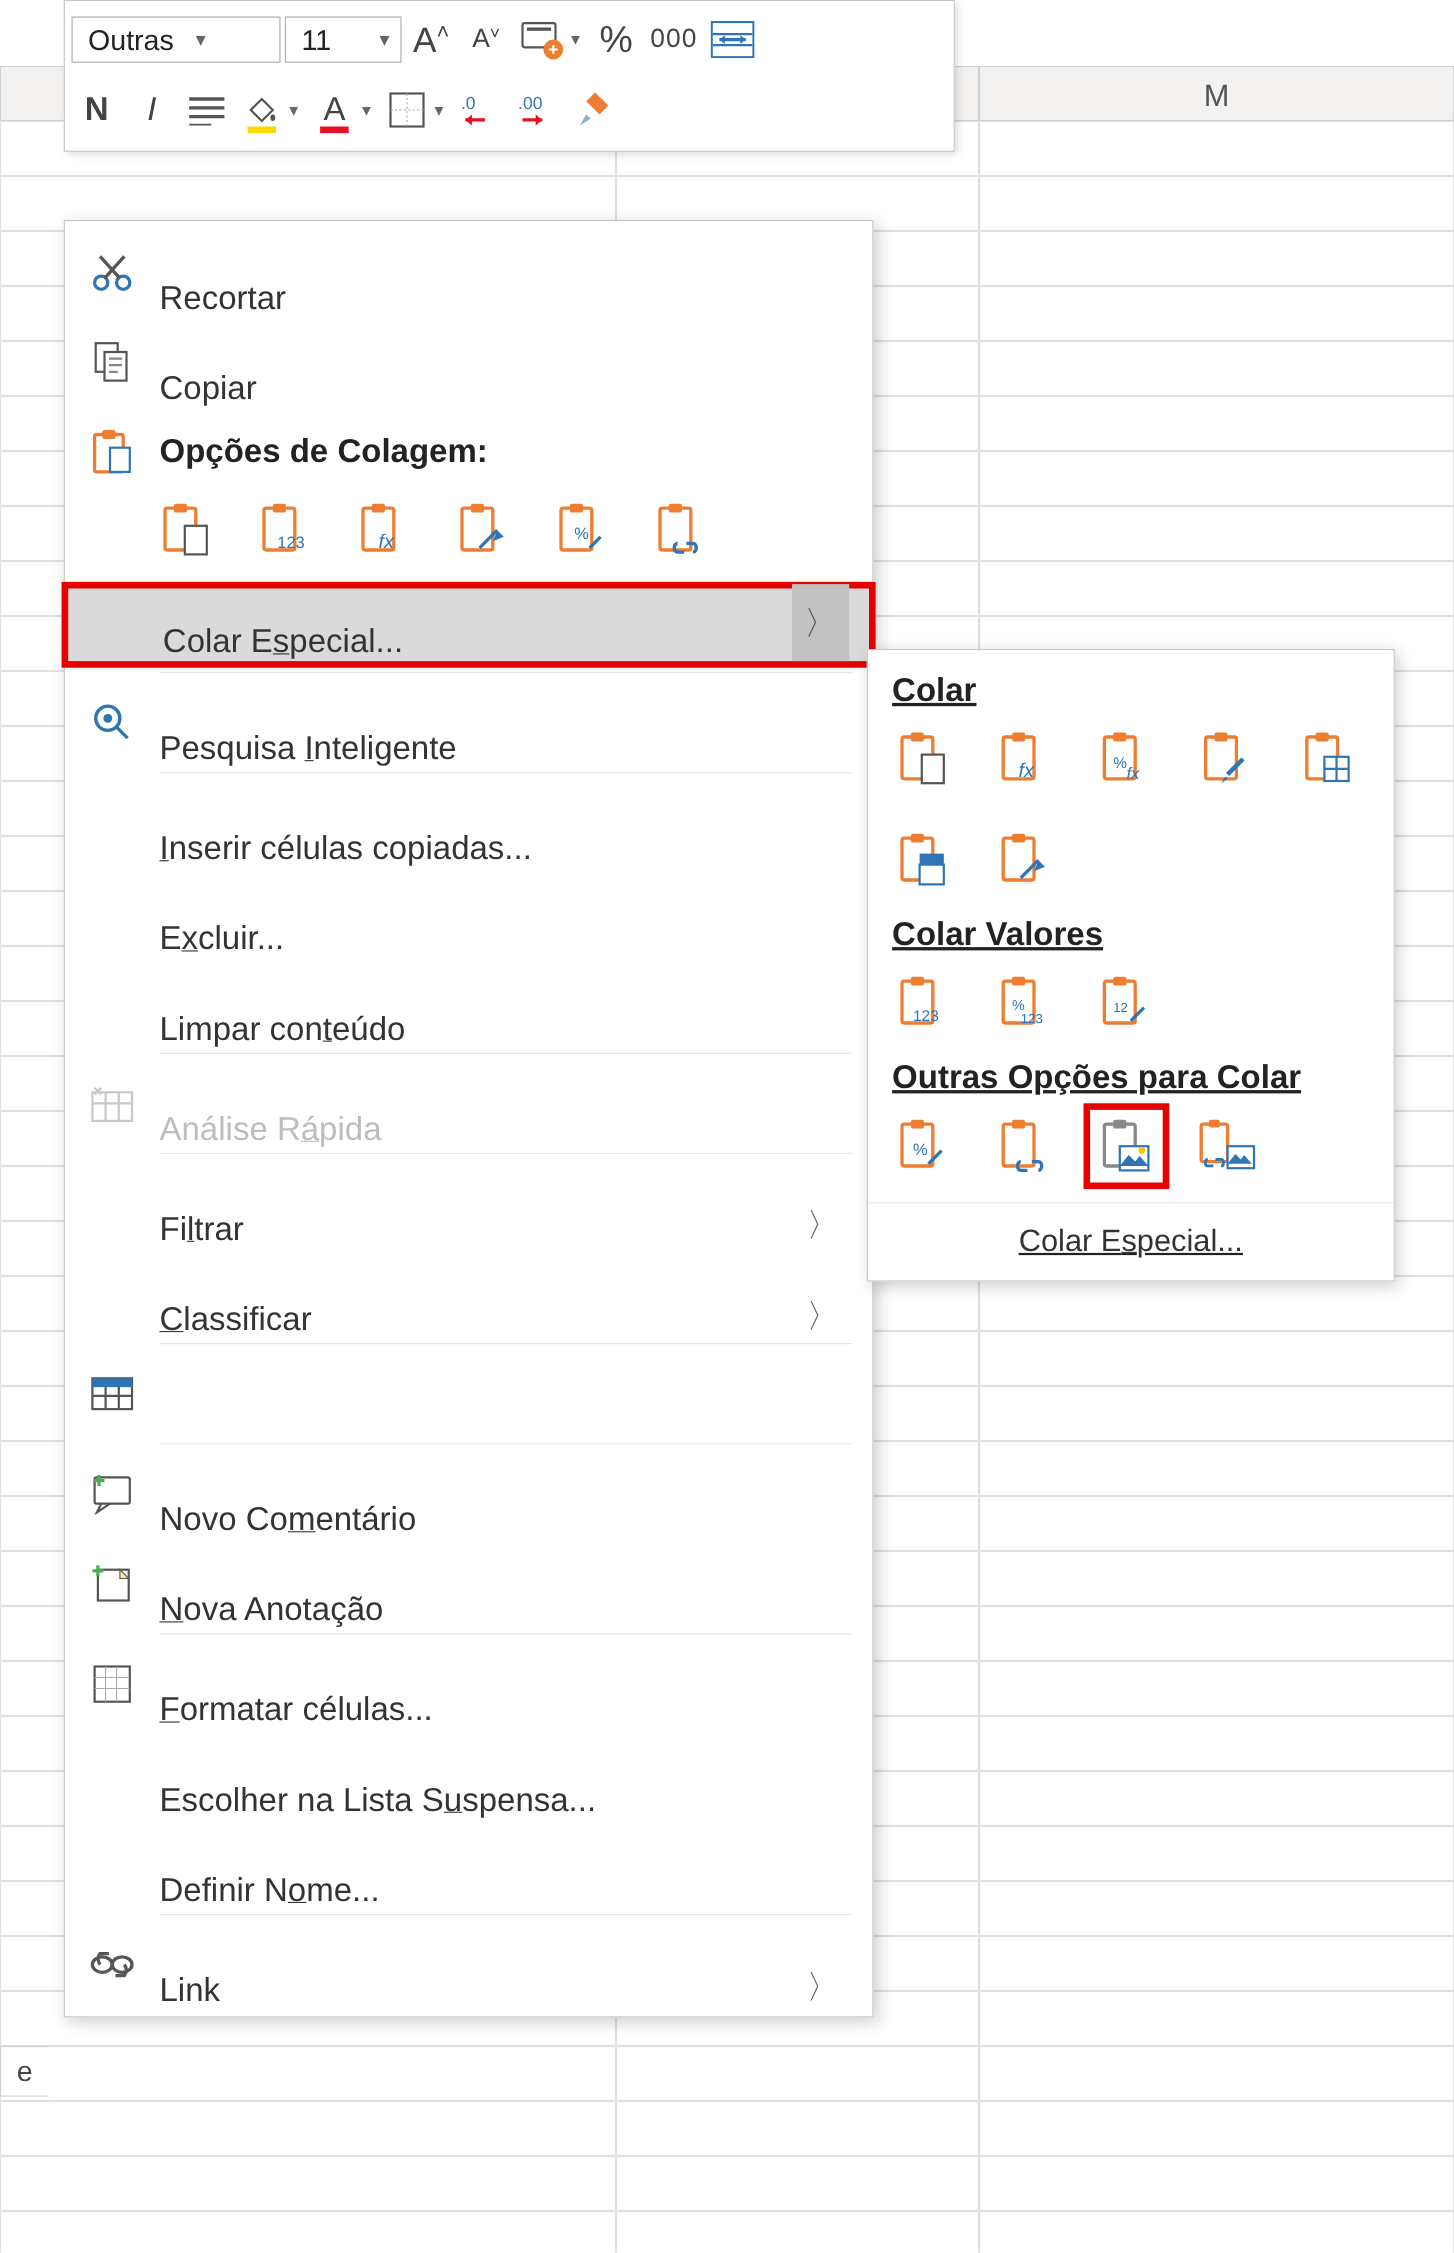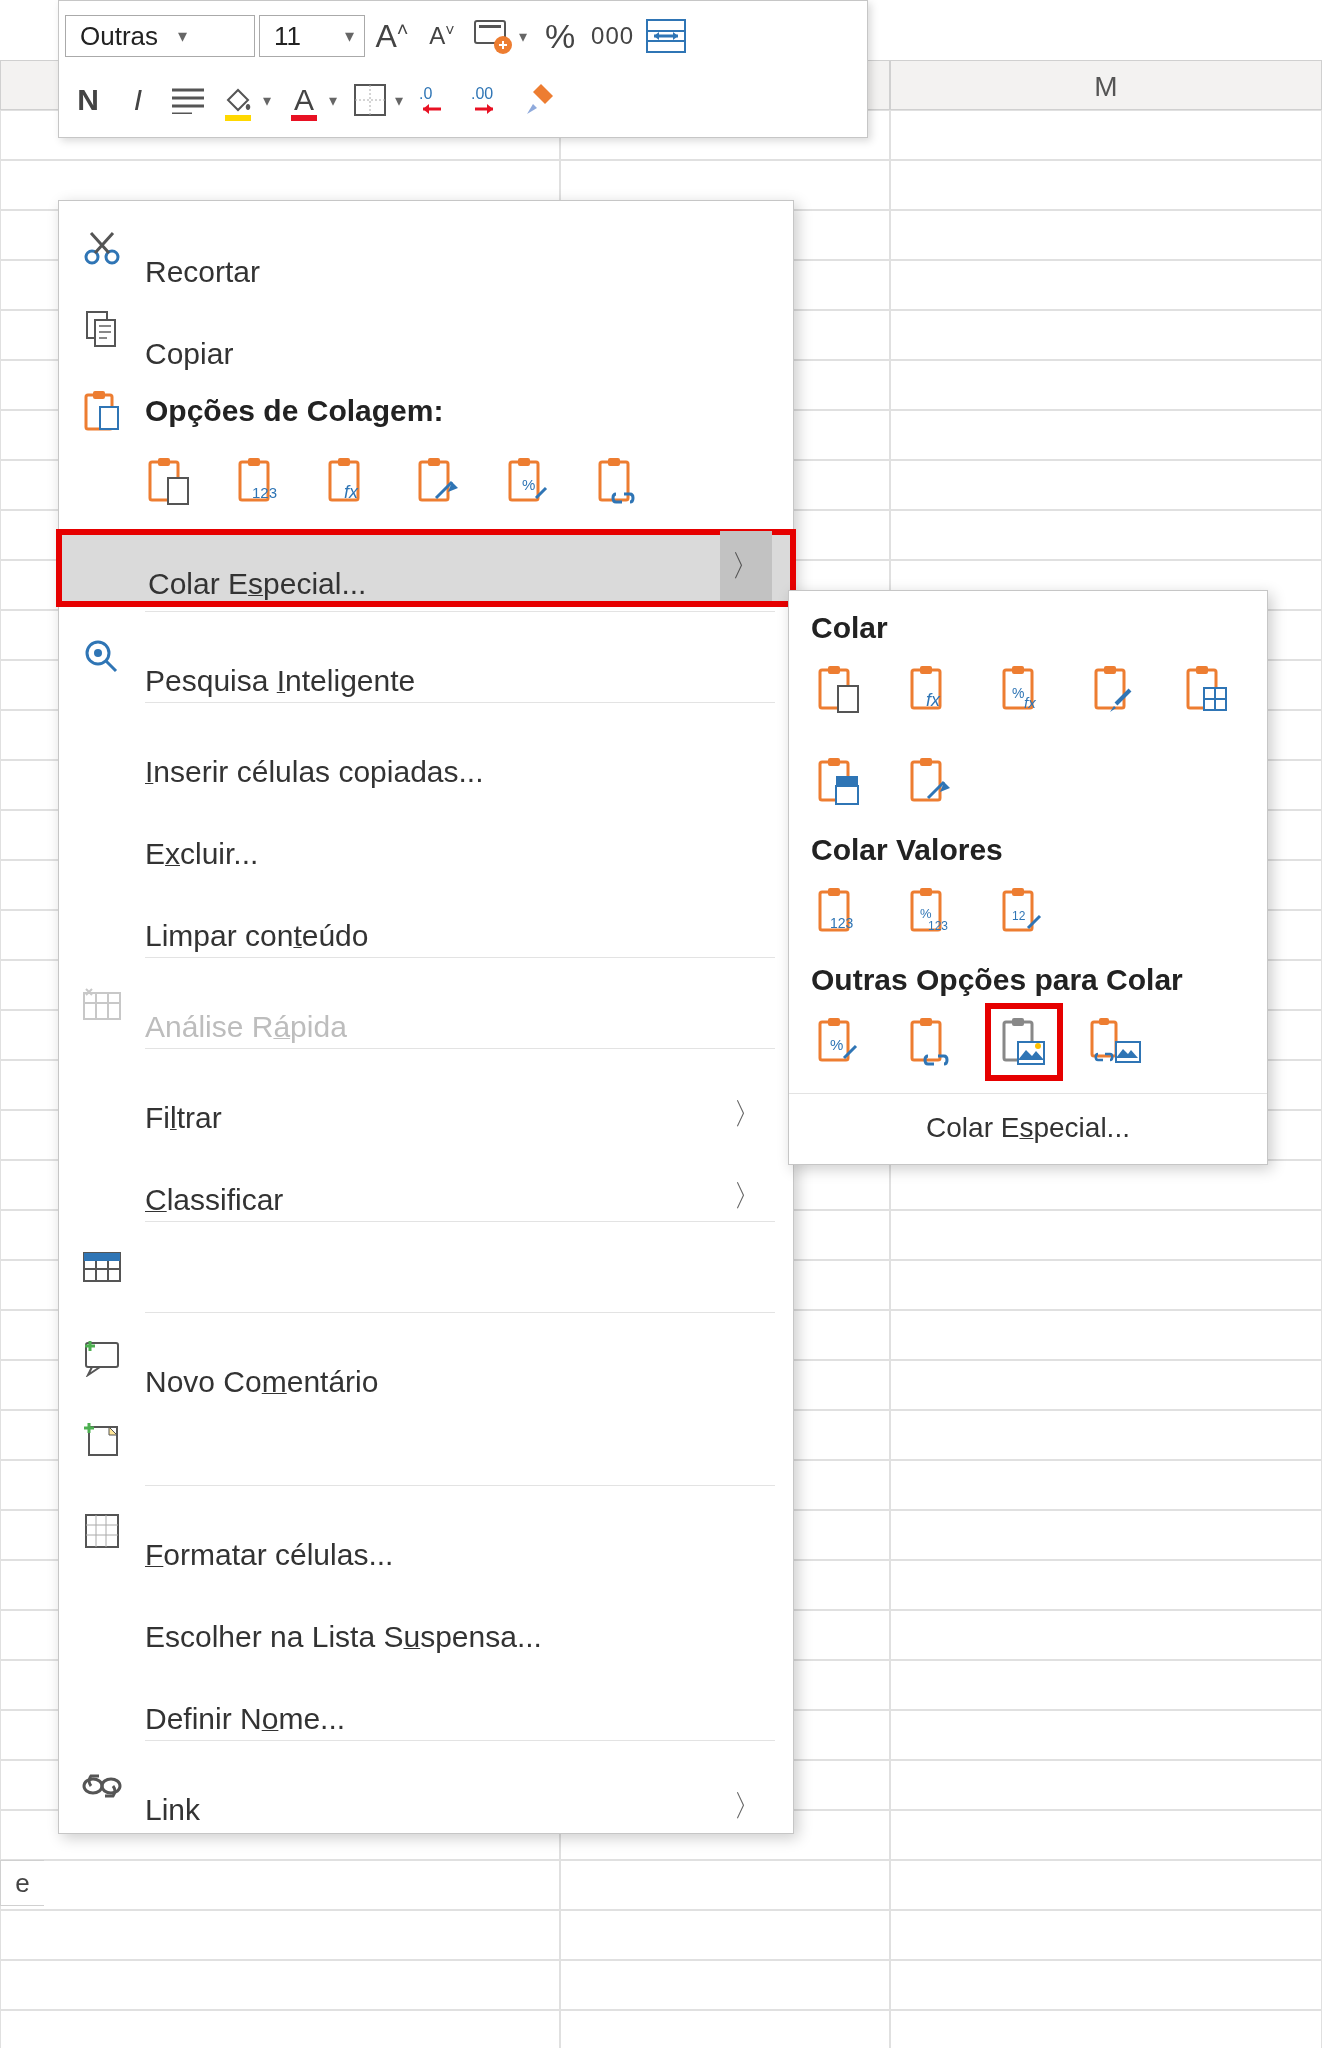--- a/index.html
+++ b/index.html
@@ -157,20 +157,21 @@
   .submenu {
     position:absolute;
     left: 788px;
     top: 590px;
     width: 480px;
     background:#fff;
     border:1px solid #c6c6c6;
     box-shadow: 4px 4px 14px rgba(0,0,0,.2);
     z-index:7;
     padding: 14px 22px 6px 22px;
+    text-decoration: underline;
   }
   .sm-section-title {
     font-size: 30px; font-weight:700; color:#222;
     margin: 6px 0 16px 0;
   }
   .sm-grid {
     display:flex; flex-wrap:wrap;
     gap: 34px 34px;
     margin-bottom: 22px;
   }
@@ -670,20 +671,21 @@
     <span class="lbl">Novo Co<span class="underline-accesskey">m</span>entário</span>
   </div>
   <div class="ctx-item">
     <div class="icon-slot">
         <svg width="38" height="38" viewBox="0 0 38 38">
       <rect x="6" y="6" width="28" height="28" fill="none" stroke="#555" stroke-width="2"></rect>
       <path d="M26 6l8 8h-8z" fill="#ffe699" stroke="#555" stroke-width="1"></path>
       <path d="M2 2v10M-3 7h10" transform="translate(4,0)" stroke="#4caf50" stroke-width="3"></path>
     </svg>
       </div>
+    <span class="lbl"><span class="underline-accesskey">N</span>ova Anotação</span>
   </div>
 
   <div class="ctx-sep"></div>
   <div class="ctx-item">
     <div class="icon-slot">
         <svg width="36" height="36" viewBox="0 0 36 36">
       <rect x="2" y="2" width="32" height="32" fill="none" stroke="#555" stroke-width="2"></rect>
       <path d="M2 12h32M2 22h32M12 2v32M22 2v32" stroke="#aaa" stroke-width="1"></path>
     </svg>
       </div>

